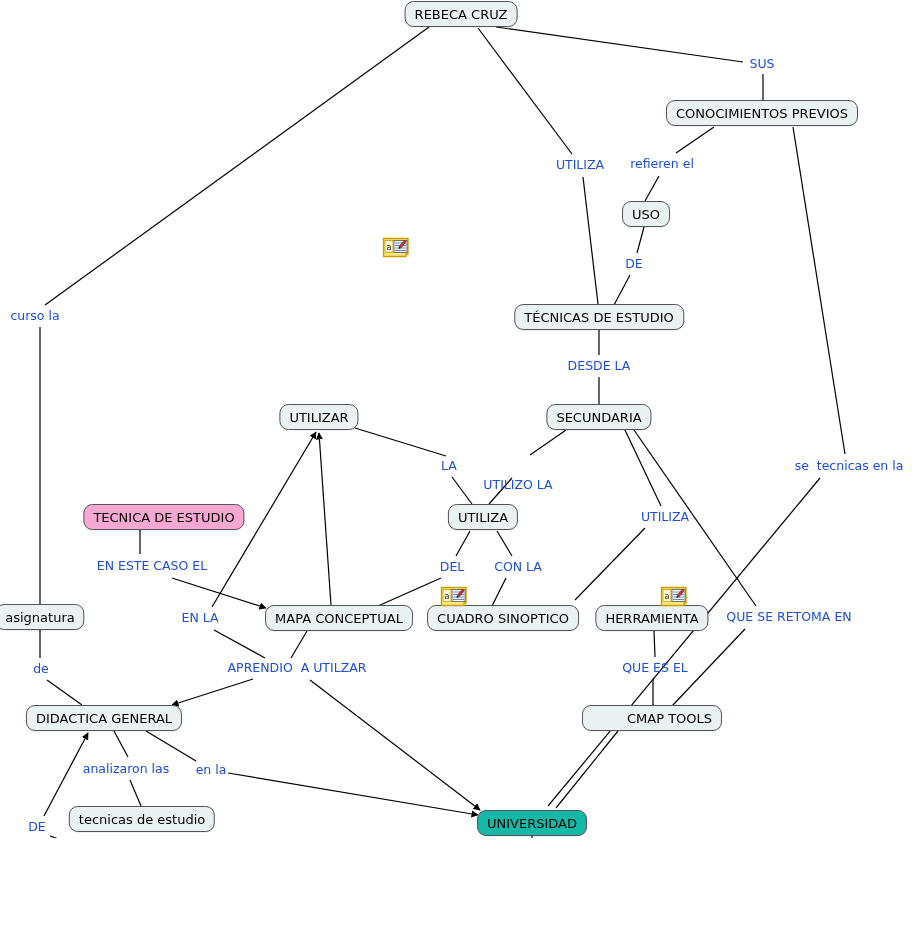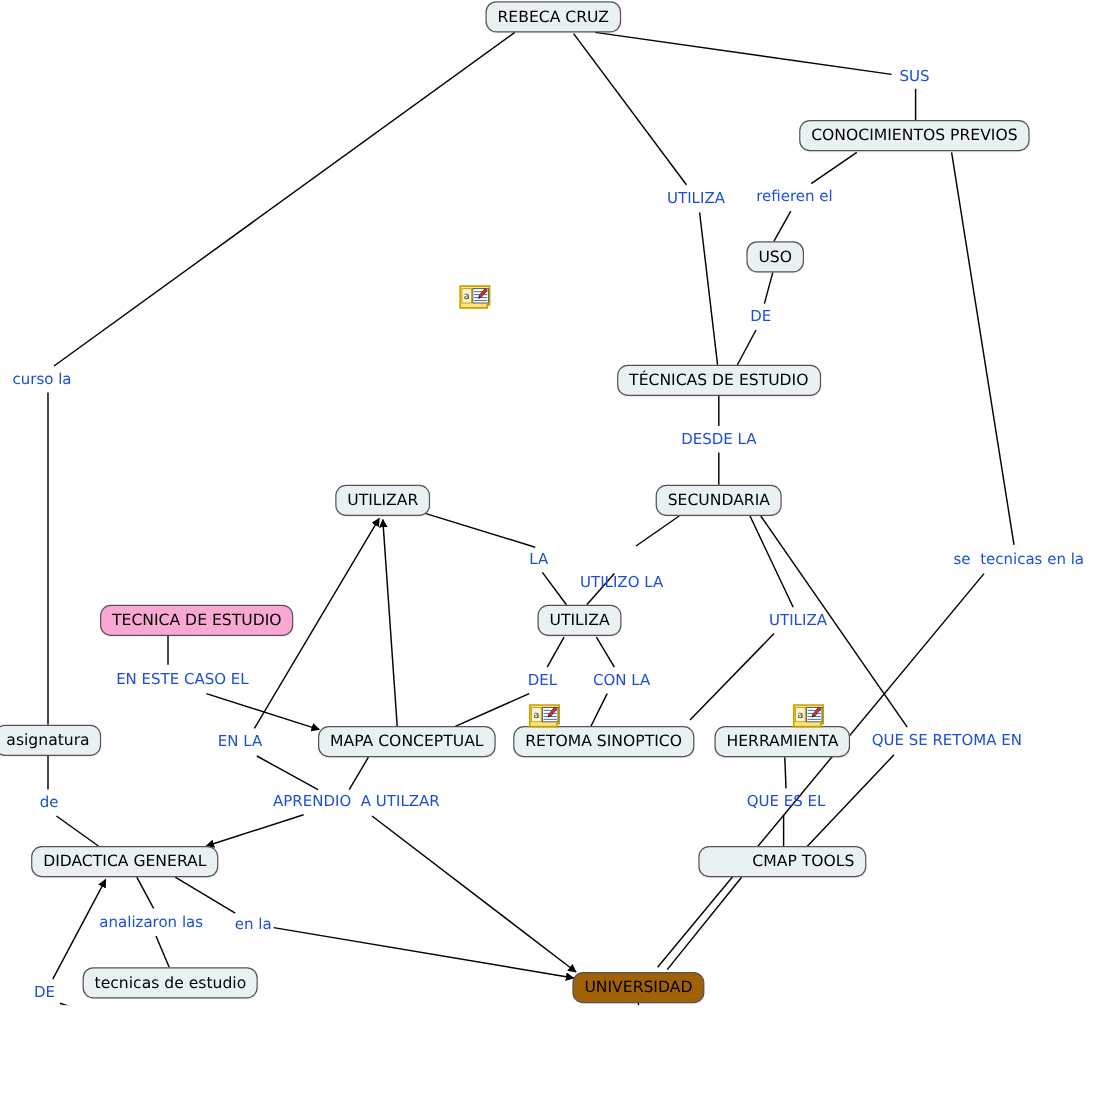--- a/index.html
+++ b/index.html
@@ -128,26 +128,26 @@
       <div class="node" style="left: 461px; top: 14px; background: rgb(234, 241, 243); border-color: rgb(84, 84, 84);">REBECA CRUZ</div>
       <div class="node" style="left: 762px; top: 113px; background: rgb(234, 241, 243); border-color: rgb(84, 84, 84);">CONOCIMIENTOS PREVIOS</div>
       <div class="node" style="left: 646px; top: 214px; background: rgb(234, 241, 243); border-color: rgb(84, 84, 84);">USO</div>
       <div class="node" style="left: 599px; top: 317px; background: rgb(234, 241, 243); border-color: rgb(84, 84, 84);">TÉCNICAS DE ESTUDIO</div>
       <div class="node" style="left: 599px; top: 417px; background: rgb(234, 241, 243); border-color: rgb(84, 84, 84);">SECUNDARIA</div>
       <div class="node" style="left: 319px; top: 417px; background: rgb(234, 241, 243); border-color: rgb(84, 84, 84);">UTILIZAR</div>
       <div class="node" style="left: 483px; top: 517px; background: rgb(234, 241, 243); border-color: rgb(84, 84, 84);">UTILIZA</div>
       <div class="node" style="left: 140px; top: 517px; background: #f9a8d4; border-color: rgb(84, 84, 84); margin-left: 24px;">TECNICA DE ESTUDIO</div>
       <div class="node" style="left: 40px; top: 617px; background: rgb(234, 241, 243); border-color: rgb(84, 84, 84);">asignatura</div>
       <div class="node" style="left: 339px; top: 618px; background: rgb(234, 241, 243); border-color: rgb(84, 84, 84);">MAPA CONCEPTUAL</div>
-      <div class="node" style="left: 503px; top: 618px; background: rgb(234, 241, 243); border-color: rgb(84, 84, 84);">RETOMA SINOPTICO</div>
+      <div class="node" style="left: 503px; top: 618px; background: rgb(234, 241, 243); border-color: rgb(84, 84, 84);">CUADRO SINOPTICO</div>
       <div class="node" style="left: 652px; top: 618px; background: rgb(234, 241, 243); border-color: rgb(84, 84, 84);">HERRAMIENTA</div>
       <div class="node" style="left: 104px; top: 718px; background: rgb(234, 241, 243); border-color: rgb(84, 84, 84);">DIDACTICA GENERAL</div>
       <div class="node" style="left: 652px; top: 718px; background: rgb(234, 241, 243); border-color: rgb(84, 84, 84); padding-left: 44px;">CMAP TOOLS</div>
       <div class="node" style="left: 142px; top: 819px; background: rgb(234, 241, 243); border-color: rgb(84, 84, 84);">tecnicas de estudio</div>
-      <div class="node" style="left: 532px; top: 823px; background: #a16207; border-color: rgb(84, 84, 84);">UNIVERSIDAD</div>
+      <div class="node" style="left: 532px; top: 823px; background: #14b8a6; border-color: rgb(84, 84, 84);">UNIVERSIDAD</div>
       <div class="node" style="left: 287px; top: 919px; background: #c2410c; border-color: rgb(84, 84, 84);">CURSO</div>
     </div>
   <div id="labels-layer">
       <div class="edge-label" style="left: 762px; top: 64px;">SUS</div>
       <div class="edge-label" style="left: 580px; top: 165px;">UTILIZA</div>
       <div class="edge-label" style="left: 662px; top: 164px;">refieren el</div>
       <div class="edge-label" style="left: 634px; top: 264px;">DE</div>
       <div class="edge-label" style="left: 35px; top: 316px;">curso la</div>
       <div class="edge-label" style="left: 599px; top: 366px;">DESDE LA</div>
       <div class="edge-label" style="left: 449px; top: 466px;">LA</div>

